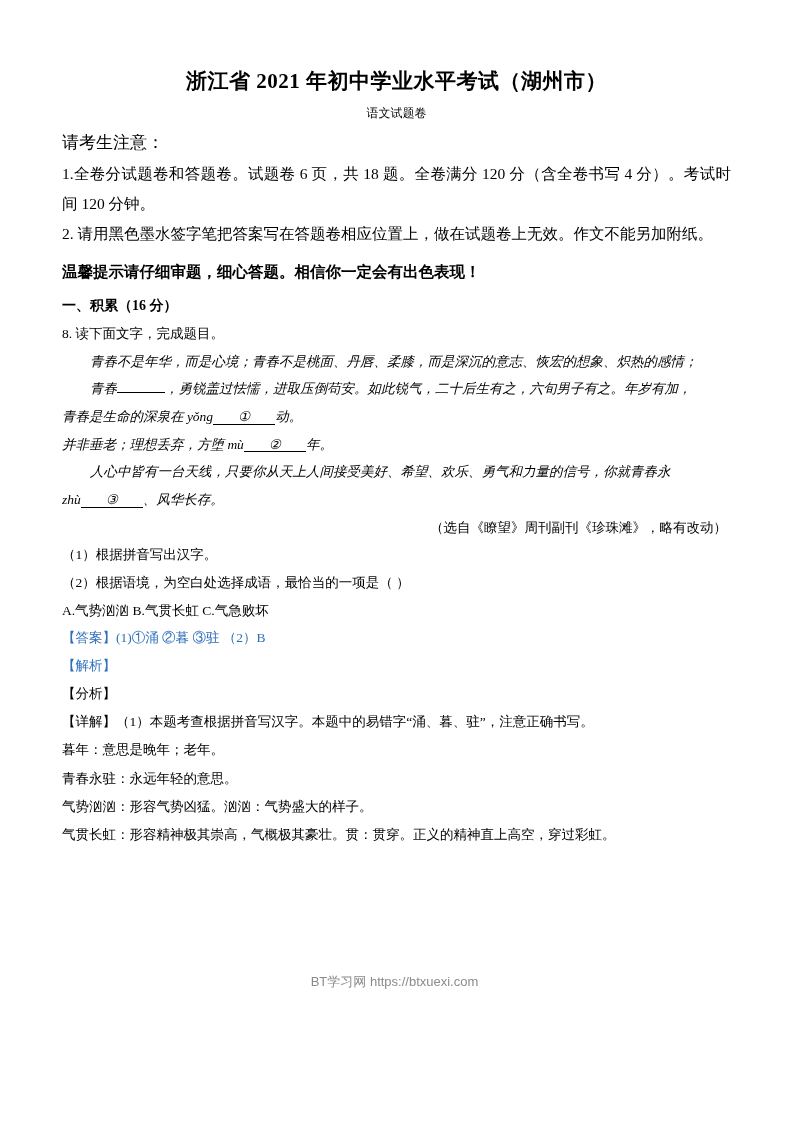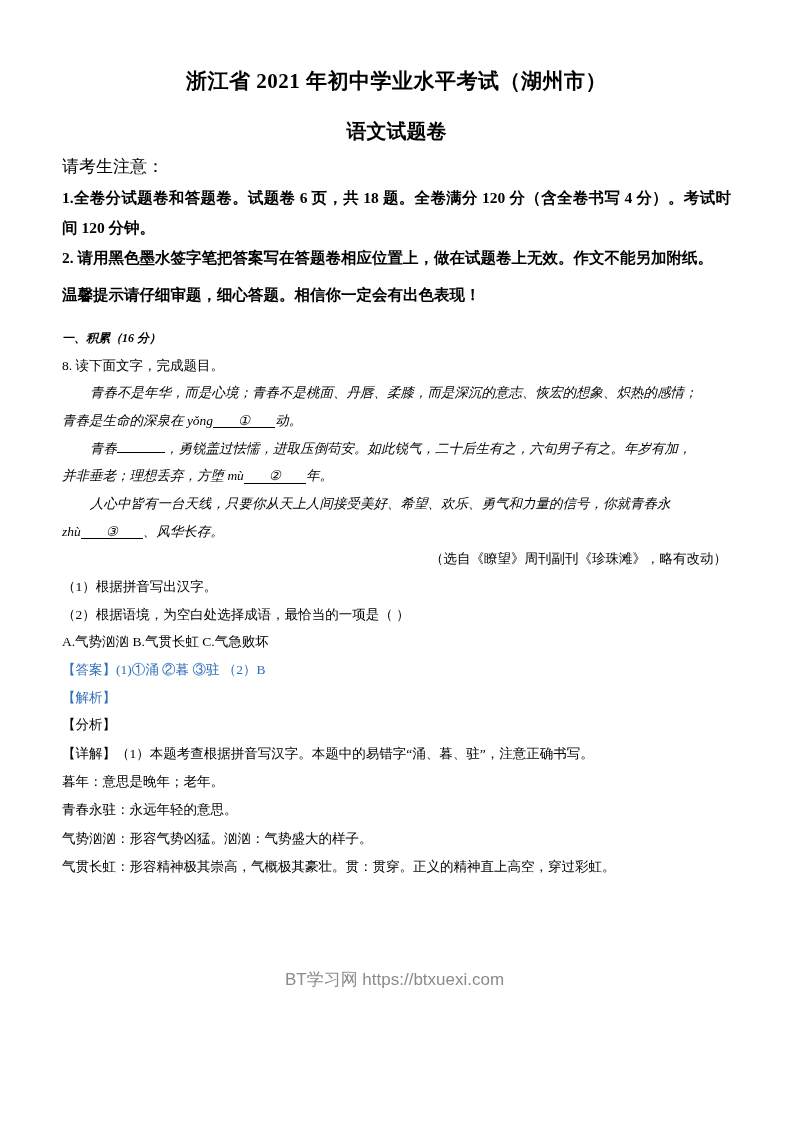--- a/index.html
+++ b/index.html
@@ -26,49 +26,48 @@
     text-align: center;
     margin-top: 14px;
   }
   .title-main {
     font-size: 21px;
     font-weight: bold;
     letter-spacing: 0.5px;
     line-height: 1.5;
   }
   .title-sub {
-    font-size: 20px;
-    font-weight: bold;
+    font-size: 12px;
+    font-weight: normal;
     line-height: 1.6;
-    margin-top: 17px;
+    margin-top: 6px;
   }
   .notice-head {
     font-size: 17px;
     font-weight: normal;
     margin-top: 4px;
     line-height: 1.9;
   }
   .notice-line {
     font-size: 15.5px;
-    font-weight: bold;
+    font-weight: normal;
     line-height: 1.95;
     text-align: justify;
   }
   .notice-tip {
     font-size: 15.5px;
     font-weight: bold;
     line-height: 2.0;
     margin-top: 6px;
   }
   .section-title {
-    font-size: 12px;
+    font-size: 14px;
     font-weight: bold;
     line-height: 2.1;
-    margin-top: 16px;
-    font-style: italic;
+    margin-top: 4px;
   }
   .q-line {
     font-size: 13.5px;
     line-height: 2.05;
   }
   .para {
     font-size: 13.5px;
     line-height: 2.05;
     text-align: justify;
   }
@@ -117,21 +116,21 @@
   .plain-line {
     font-size: 13.5px;
     line-height: 2.1;
   }
   .footer {
     position: absolute;
     left: 0;
     right: 4px;
     bottom: 28px;
     text-align: center;
-    font-size: 17px;
+    font-size: 13px;
     color: #8b8b8b;
     font-family: "Liberation Sans", sans-serif;
   }
 </style>
 </head>
 <body>
 
 <div class="page">
 
   <div class="title-block">
@@ -144,26 +143,26 @@
   <div class="notice-line">2. 请用黑色墨水签字笔把答案写在答题卷相应位置上，做在试题卷上无效。作文不能另加附纸。</div>
   <div class="notice-tip">温馨提示请仔细审题，细心答题。相信你一定会有出色表现！</div>
 
   <div class="section-title">一、积累（16 分）</div>
 
   <div class="q-line">8. 读下面文字，完成题目。</div>
 
   <div class="para indent2 para-italic">
     <span>青春不是年华，而是心境；青春不是桃面、丹唇、柔膝，而是深沉的意志、恢宏的想象、炽热的感情；</span>
   </div>
+  <div class="para indent2 para-italic">
+    <span>青春</span><span class="blank-underline"></span><span>，勇锐盖过怯懦，进取压倒苟安。如此锐气，二十后生有之，六旬男子有之。年岁有加，</span>
+  </div>
+
   <div class="para para-italic">
     <span>青春是生命的深泉在 yǒng</span><span class="blank-num">①</span><span>动。</span>
-  </div>
-
-  <div class="para indent2 para-italic">
-    <span>青春</span><span class="blank-underline"></span><span>，勇锐盖过怯懦，进取压倒苟安。如此锐气，二十后生有之，六旬男子有之。年岁有加，</span>
   </div>
   <div class="para para-italic">
     <span>并非垂老；理想丢弃，方堕 mù</span><span class="blank-num">②</span><span>年。</span>
   </div>
 
   <div class="para indent2 para-italic">
     <span>人心中皆有一台天线，只要你从天上人间接受美好、希望、欢乐、勇气和力量的信号，你就青春永</span>
   </div>
   <div class="para para-italic">
     <span>zhù</span><span class="blank-num">③</span><span>、风华长存。</span>

